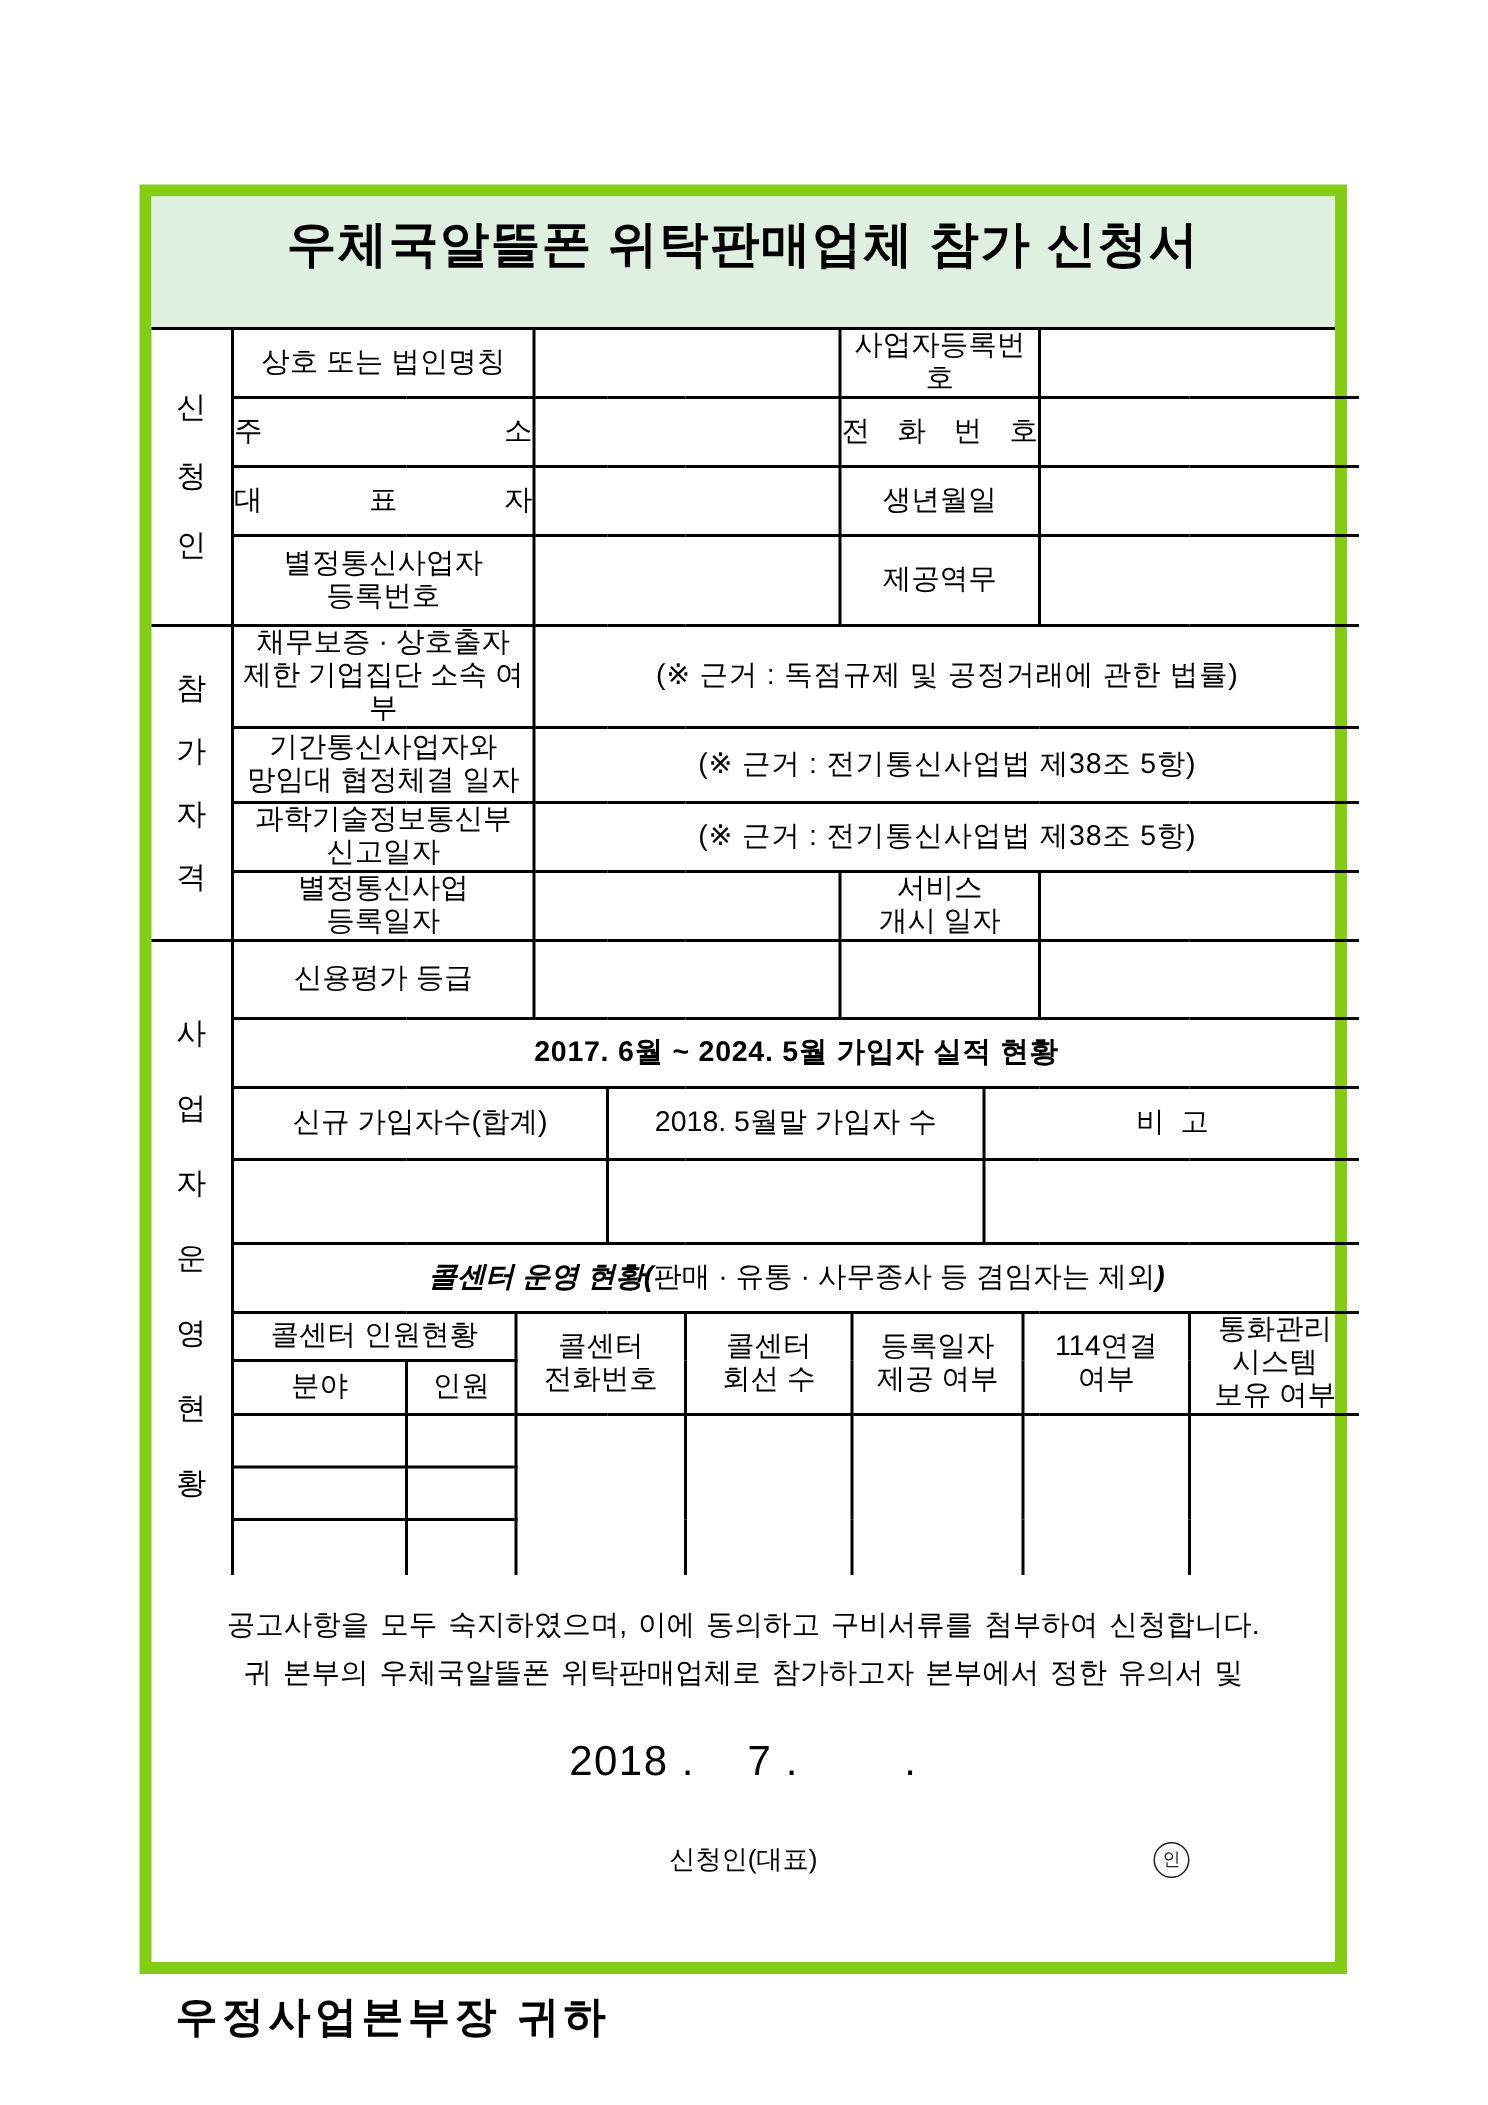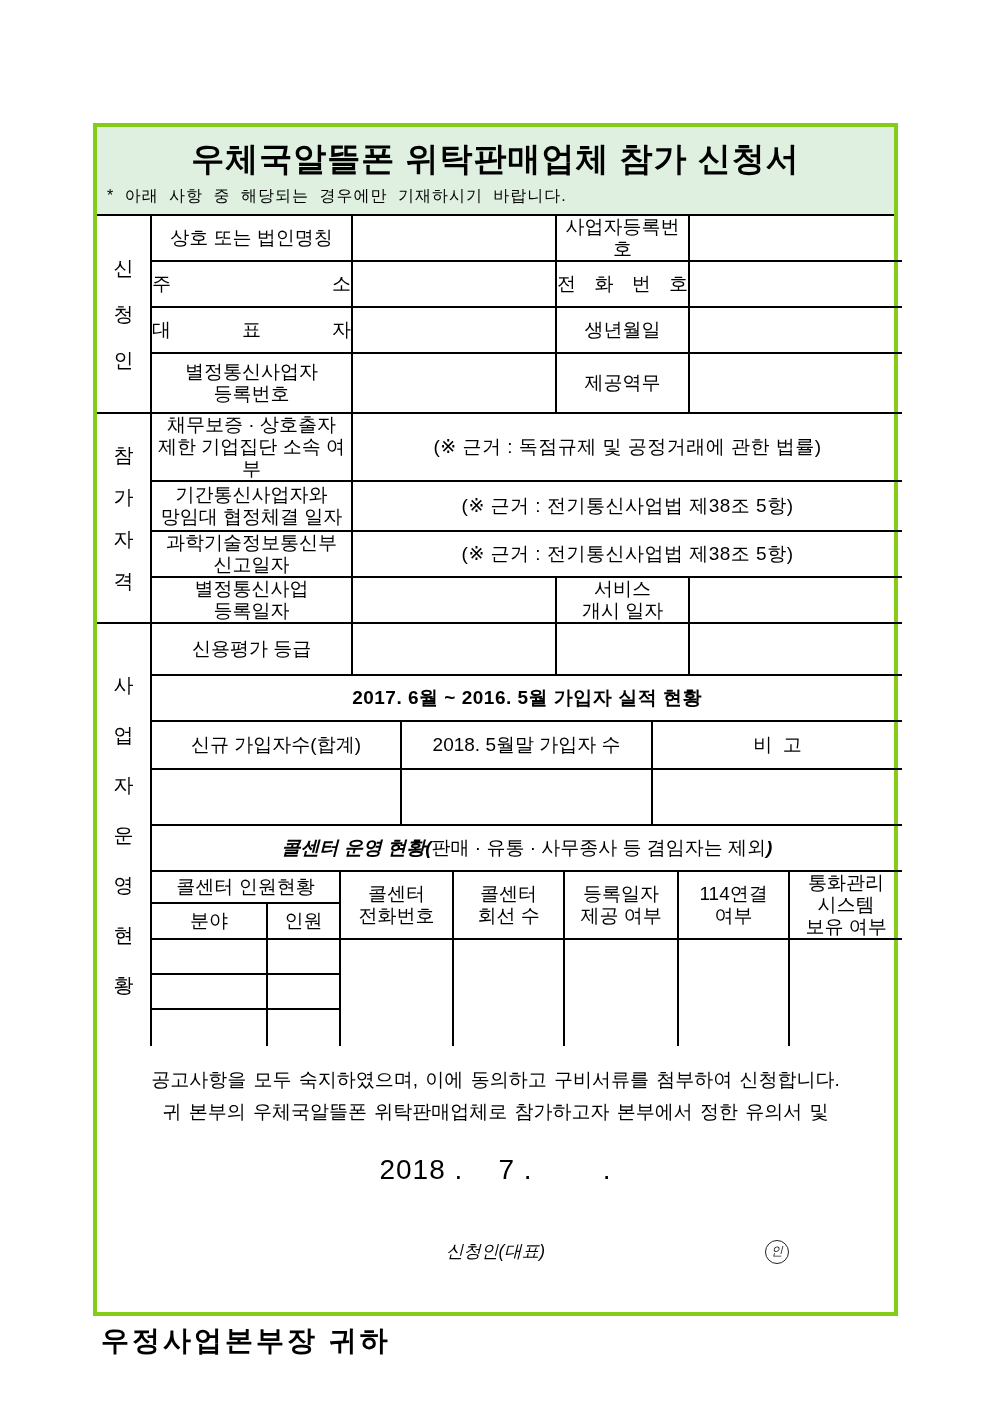--- a/index.html
+++ b/index.html
@@ -5,21 +5,21 @@
   * { margin:0; padding:0; box-sizing:border-box; }
   html,body { background:#ffffff; }
   body {
     width:992px; height:1403px; position:relative;
     font-family:"Liberation Sans","DejaVu Sans",sans-serif;
     color:#000;
   }
   .form-box {
     position:absolute; left:93px; top:123px;
     width:805px; height:1193px;
-    border:4px solid #84cc16;
+    border:8px solid #84cc16;
   }
   
   .green-head {
     height:89px; background:#dff0e1;
     border-bottom:2px solid #000;
     padding-top:10px;
   }
   .title {
     text-align:center; font-size:33px; font-weight:bold;
     letter-spacing:1px; line-height:44px;
@@ -52,40 +52,39 @@
   .lh42 { line-height:42px; }
   .lh56 { line-height:50px; }
   .cc-normal { font-weight:normal; }
   .cc-bold { font-weight:bold;font-style:italic; }
   
   .footer-area { position:relative; height:302px; }
   .statement { margin-top:18px; text-align:center; font-size:19px;
                line-height:32px; word-spacing:2px; }
   .date-line { margin-top:26px; text-align:center; font-size:28px;
                letter-spacing:1px; white-space:pre; }
-  .sign-row  { position:relative; margin-top:52px; height:30px;font-style:italic; }
+  .sign-row  { position:relative; margin-top:36px; height:30px; }
   .sign-label { text-align:center; font-size:17.5px; line-height:26px; }
   .seal {
     position:absolute; left:668px; top:2px;
     width:24px; height:24px; border:1.5px solid #222; border-radius:50%;
     font-size:12px; line-height:21px; text-align:center; color:#222;
   }
   .recipient {
-    position:absolute; left:4px; bottom:6px;
+    position:absolute; left:16px; bottom:6px;
     font-size:28px; letter-spacing:3px; font-weight:600;margin-top:48px;
   }
 </style>
 </head>
 <body>
 
 <div class="form-box">
 
   <div class="green-head">
     <div class="title">우체국알뜰폰 위탁판매업체 참가 신청서</div>
-    <div class="note">* 아래 사항 중 해당되는 경우에만 기재하시기 바랍니다.</div>
   </div>
 
   <table class="grid">
     <colgroup>
       <col style="width:54px">
         <col style="width:116px">
         <col style="width:73px">
       <col style="width:12px">
         <col style="width:49px">
         <col style="width:52px">
@@ -158,21 +157,21 @@
     <tr style="height:52px">
       <td rowspan="10">
         <div class="vert-wrap lh56">사업자운영현황</div>
       </td>
       <td colspan="3">신용평가 등급</td>
       <td colspan="3"></td>
       <td colspan="4"></td>
       <td colspan="2"></td>
     </tr>
     <tr style="height:46px">
-      <td colspan="12" class="hdr">2017. 6월 ~ 2016. 5월 가입자 실적 현황</td>
+      <td colspan="12" class="hdr">2017. 6월 ~ 2024. 5월 가입자 실적 현황</td>
     </tr>
     <tr style="height:48px">
       <td colspan="4">신규 가입자수(합계)</td>
       <td colspan="4">2018. 5월말 가입자 수</td>
       <td colspan="4" class="pre">비  고</td>
     </tr>
     <tr style="height:56px">
       <td colspan="4"></td>
       <td colspan="4"></td>
       <td colspan="4"></td>

